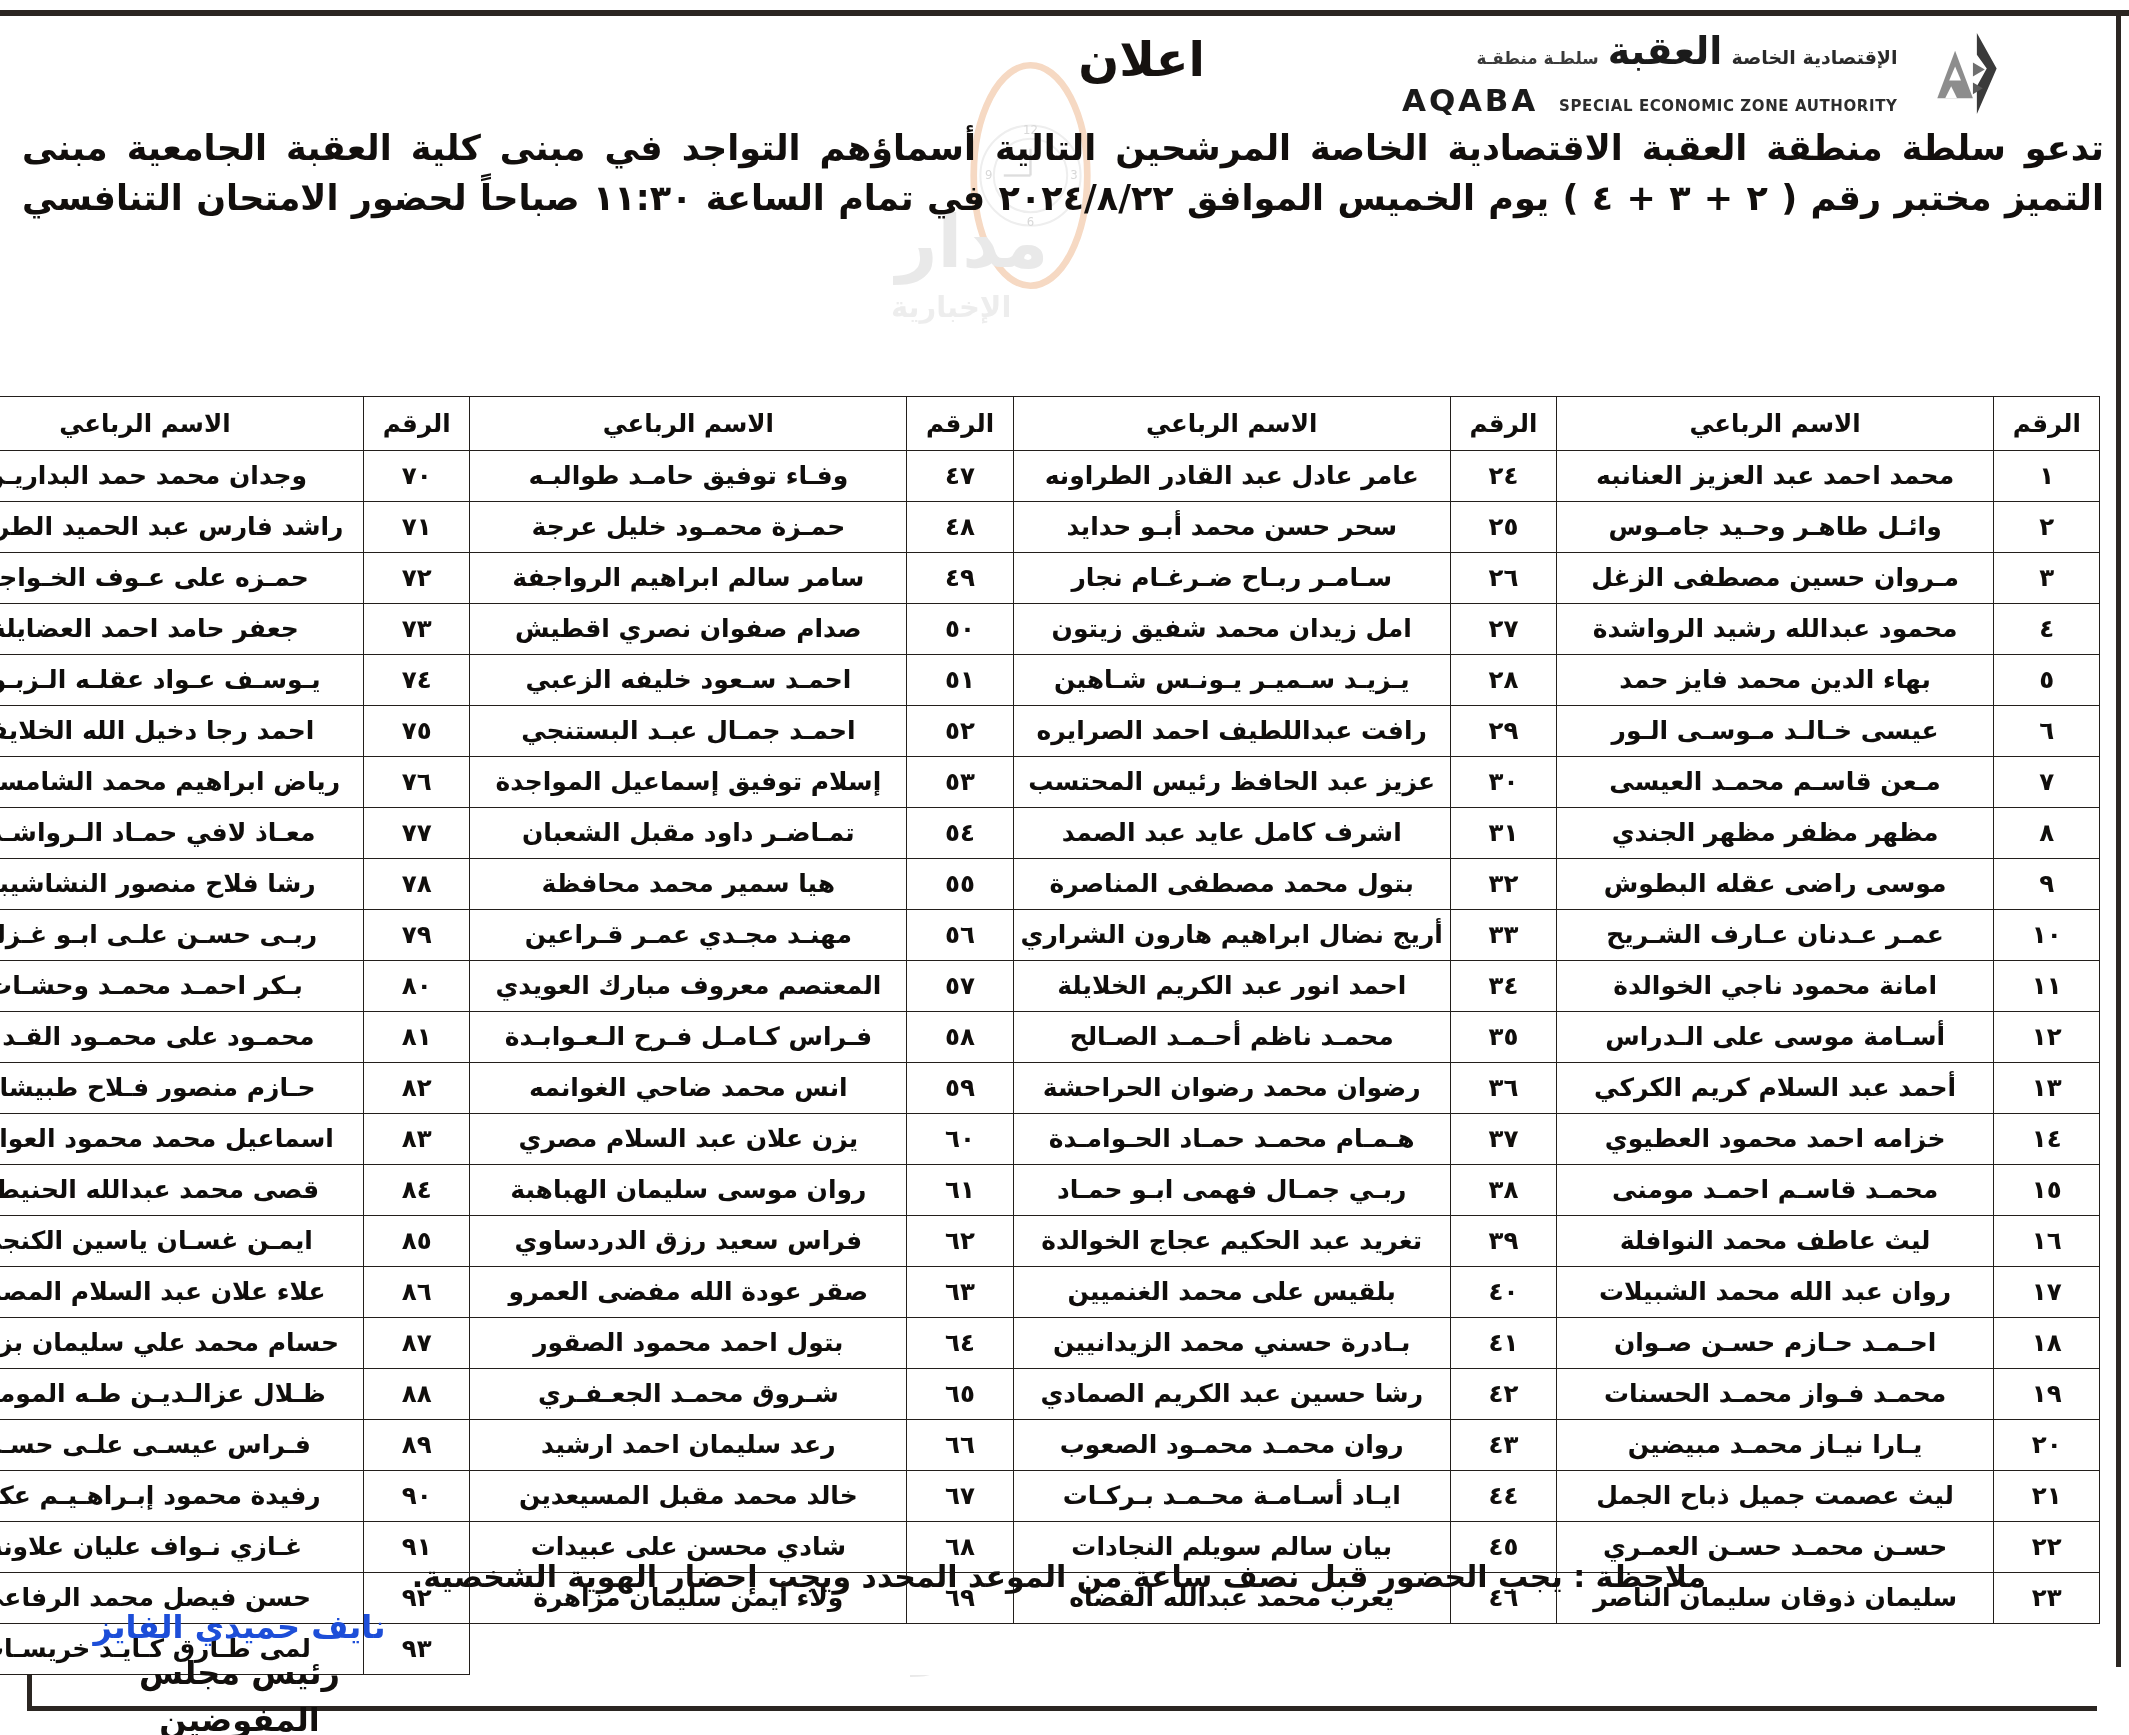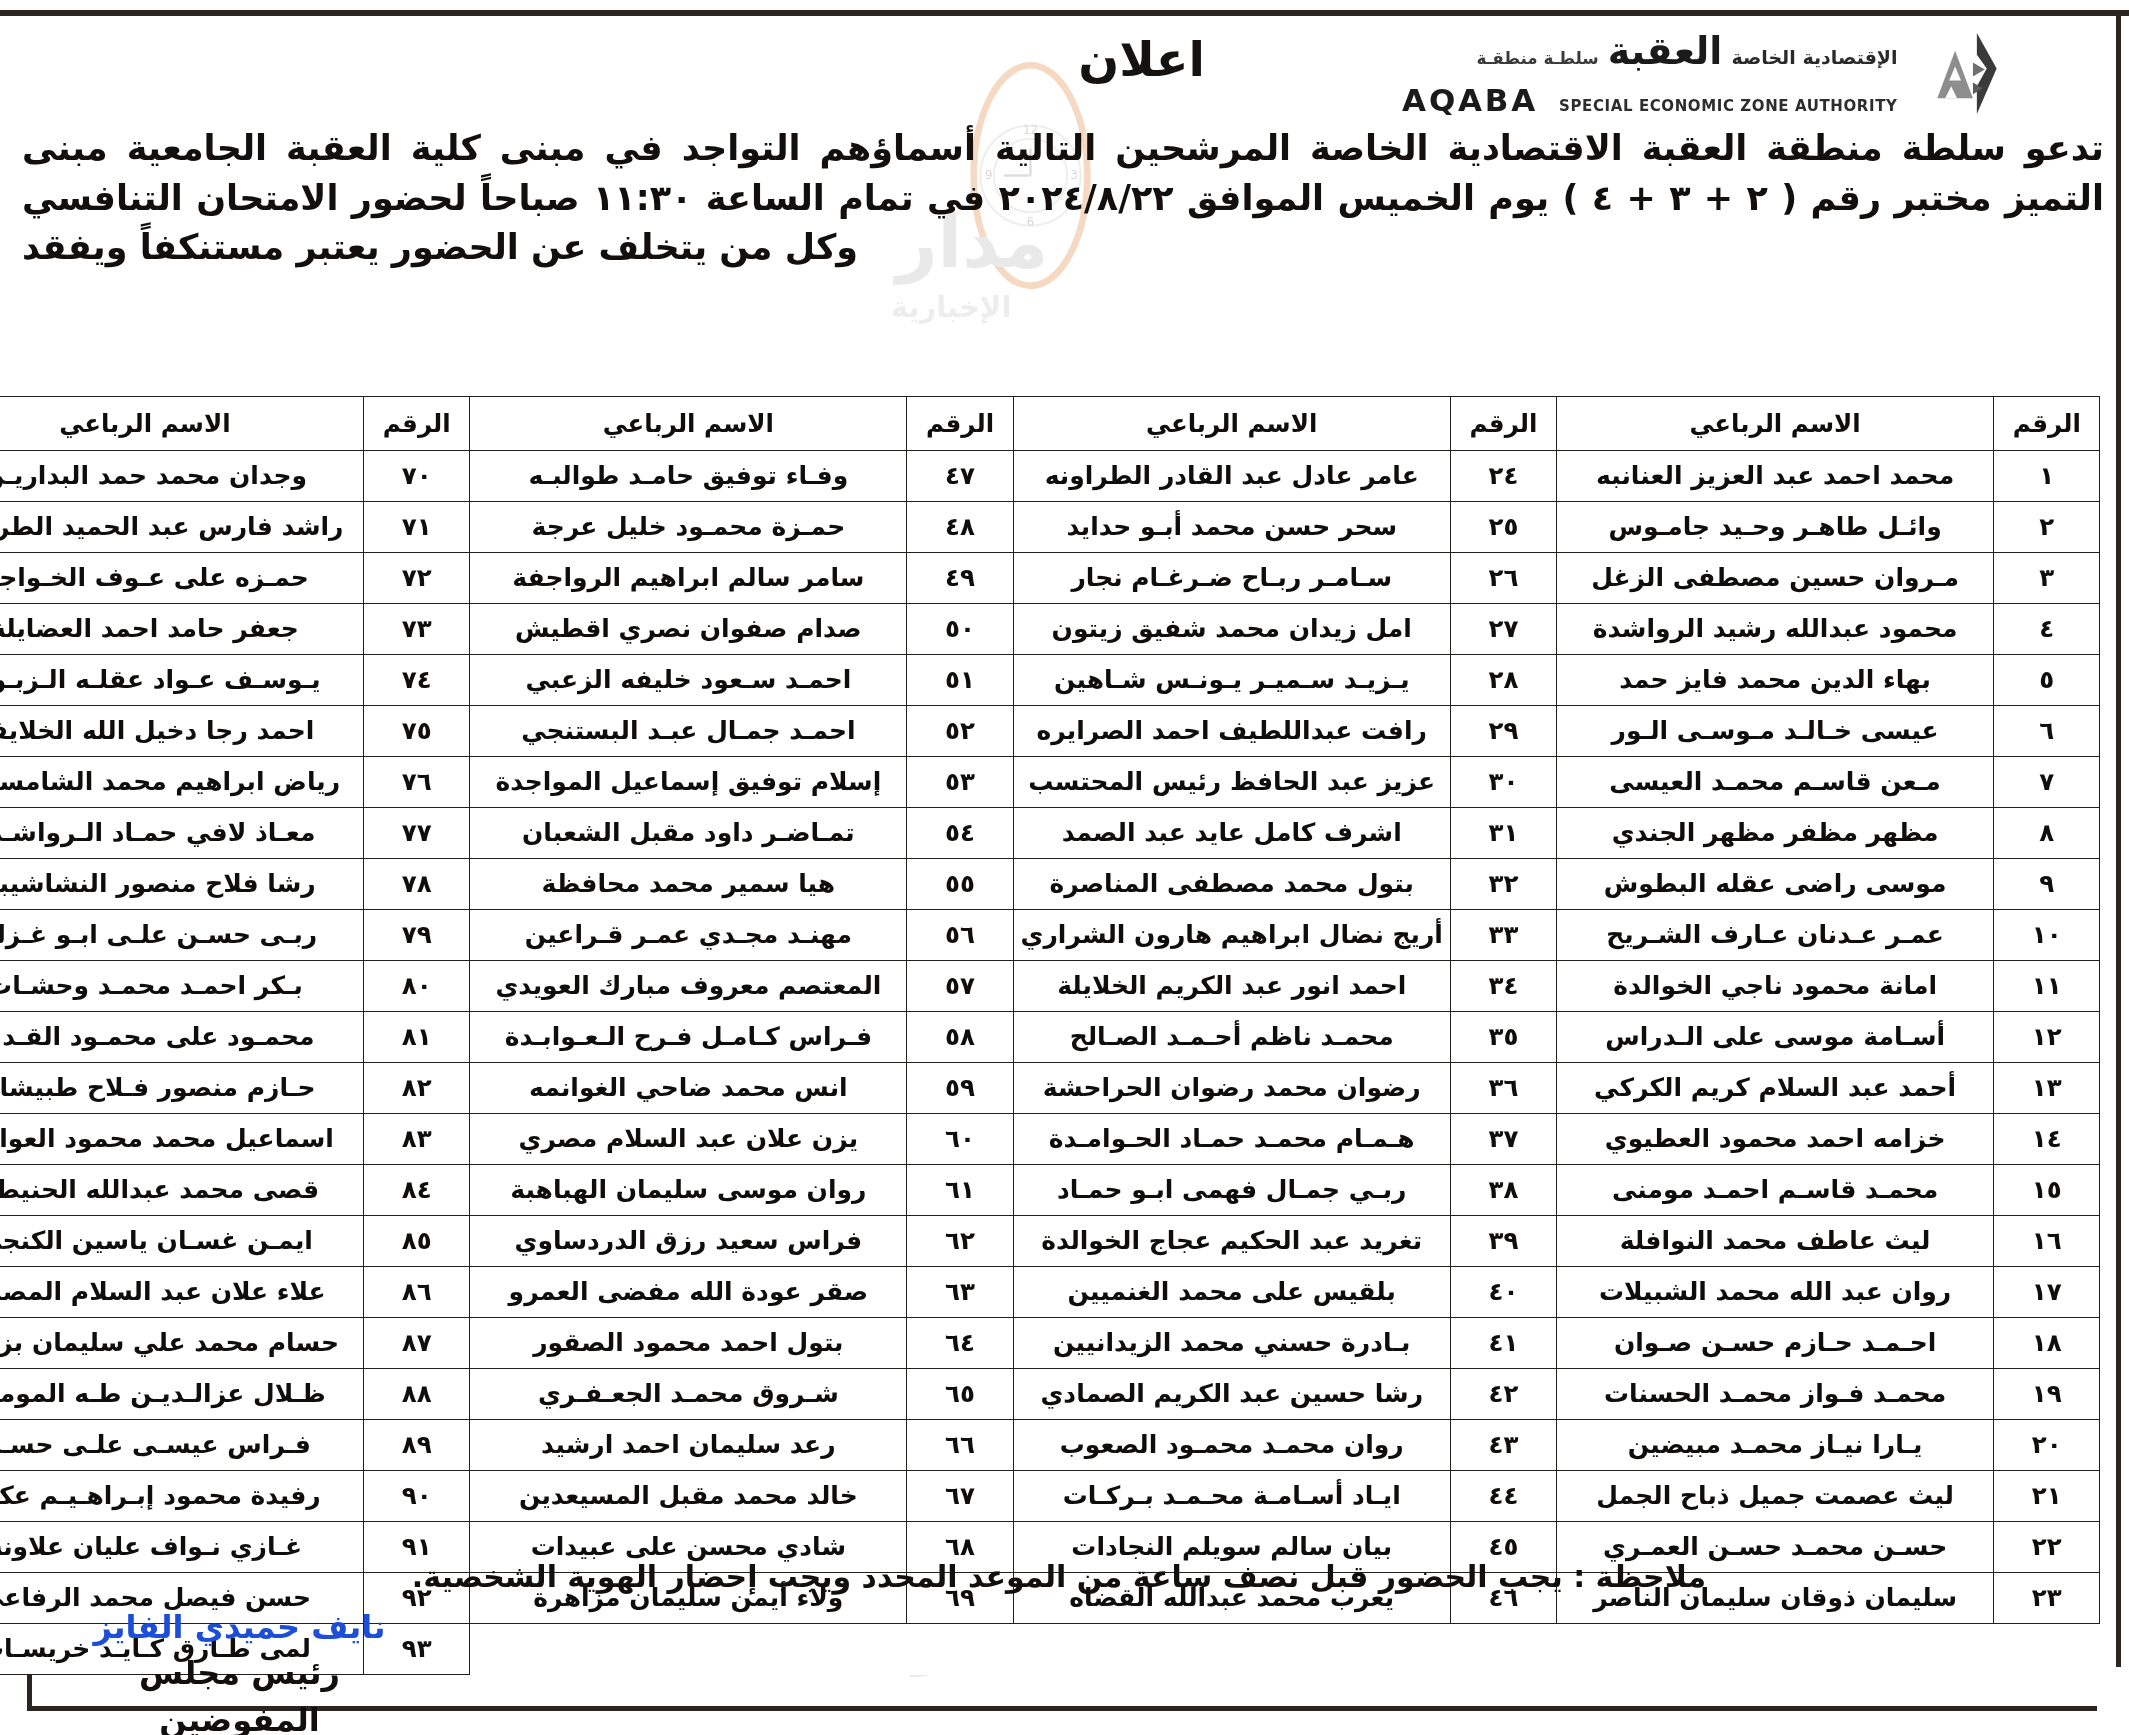--- a/index.html
+++ b/index.html
@@ -339,21 +339,20 @@
           <span class="logo-en-main">AQABA</span>
           <span class="logo-en-sub">SPECIAL ECONOMIC ZONE AUTHORITY</span>
         </div>
       </div>
     </div>
   </div>
 
   <div class="intro">
     <span class="ln j">تدعو سلطة منطقة العقبة الاقتصادية الخاصة المرشحين التالية أسماؤهم التواجد في مبنى كلية العقبة الجامعية مبنى</span>
     <span class="ln j">التميز مختبر رقم ( ٢ + ٣ + ٤ ) يوم الخميس الموافق ٢٠٢٤/٨/٢٢ في تمام الساعة ١١:٣٠ صباحاً لحضور الامتحان التنافسي</span>
-    <span class="ln" style="text-align:left;">وكل من يتخلف عن الحضور يعتبر مستنكفاً ويفقد</span>
   </div>
 
   <div class="table-wrap">
     <table class="roster">
       <thead>
         <tr>
           <th class="num">الرقم</th>
           <th class="name">الاسم الرباعي</th>
           <th class="num">الرقم</th>
           <th class="name">الاسم الرباعي</th>

